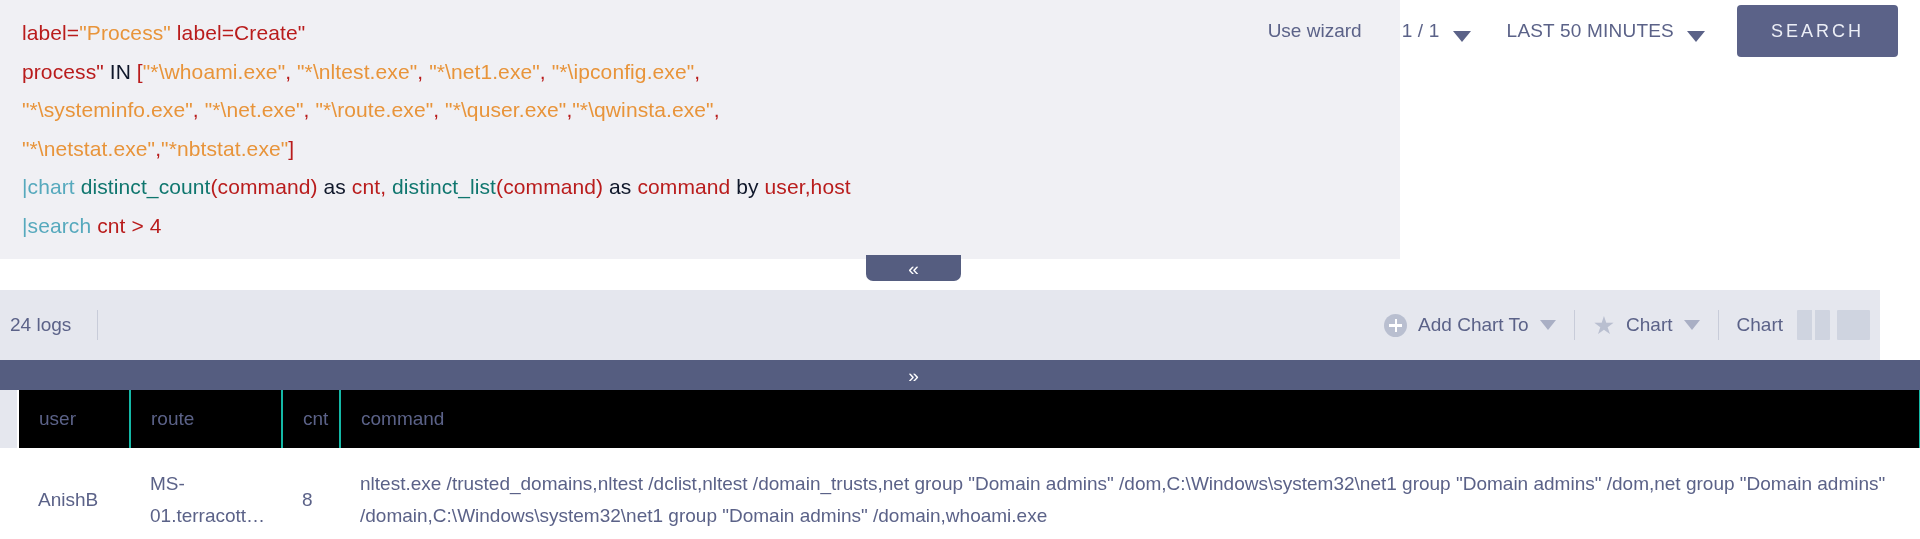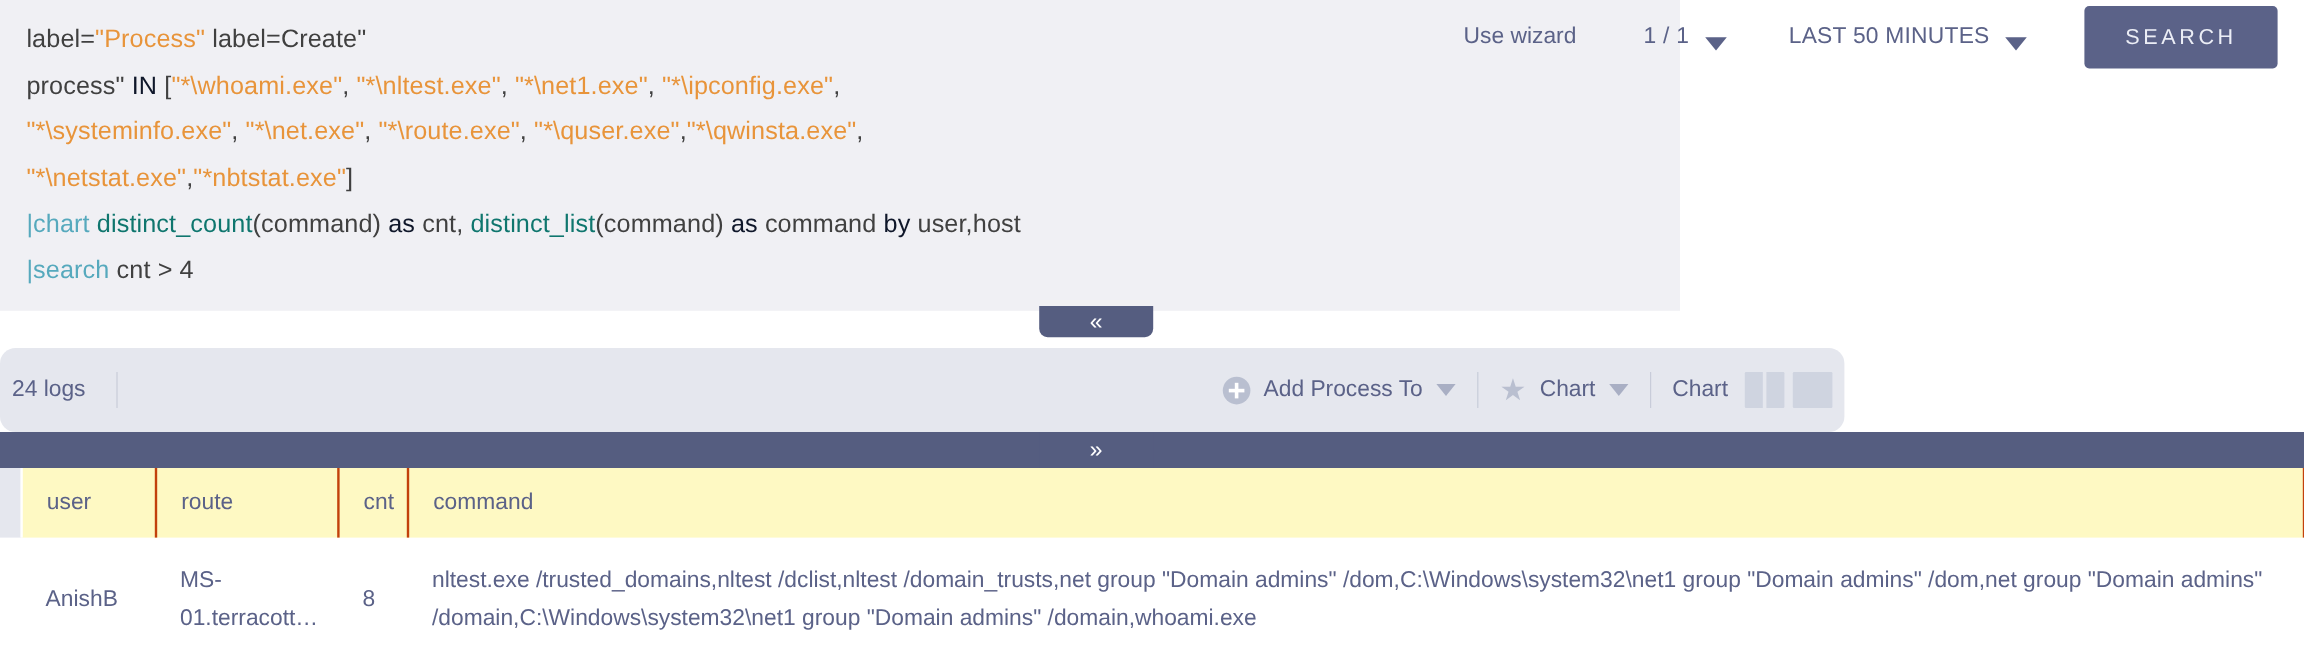--- a/index.html
+++ b/index.html
@@ -31,38 +31,38 @@
   .query-text {
     font-size: 21px;
     line-height: 38.5px;
     color: #5b6288;
     letter-spacing: 0.1px;
     white-space: pre-wrap;
     word-break: break-word;
   }
   .tok-str   { color: #e8943a; }
   .tok-kw    { color: #0f172a; }
-  .tok-plain { color: #404040; }
+  .tok-plain { color: #b91c1c; }
   .tok-fn    { color: #0f766e; }
   .tok-pipe  { color: #56a9bd; }
 
   
   .topbar-controls {
     position: absolute;
     top: 0;
     left: 1400px;
     right: 0;
     height: 62px;
     display: flex;
     align-items: center;
     justify-content: flex-end;
     padding-right: 22px;
     box-sizing: border-box;
     background: #ffffff;
-    gap: 16px;
+    gap: 0;
   }
   .use-wizard {
     font-size: 19px;
     color: #5b6288;
     padding: 0 22px 0 0;
     background: transparent;
     cursor: pointer;
     white-space: nowrap;
   }
   .ctl-group {
@@ -127,27 +127,26 @@
     font-size: 19px;
     line-height: 1;
     font-family: "Liberation Sans", sans-serif;
   }
 
   
   .results-toolbar {
     position: absolute;
     left: 0;
     top: 290px;
-    width: 1537px;
+    width: 1880px;
     height: 70px;
     background: #e5e7ee;
     display: flex;
     align-items: center;
     box-sizing: border-box;
-    border-radius: 13px;
   }
   .logs-count {
     font-size: 19px;
     color: #5b6288;
     padding-left: 10px;
     padding-right: 26px;
   }
   .vsep {
     width: 1px;
     height: 30px;
@@ -235,27 +234,27 @@
     bottom: 0;
     background: #ffffff;
     overflow: hidden;
   }
   table.results {
     border-collapse: collapse;
     width: 1920px;
     table-layout: fixed;
   }
   table.results thead th {
-    background: #fef9c3;
+    background: #000000;
     color: #5b6288;
     font-size: 19px;
     font-weight: normal;
     text-align: left;
     padding: 18px 0 18px 20px;
-    border-right: 2px solid #c2410c;
+    border-right: 2px solid #14b8a6;
     box-sizing: border-box;
   }
   table.results thead th.spacer-col {
     background: #e5e7ee;
     border-right: 2px solid #ffffff;
   }
   table.results tbody td {
     color: #5b6288;
     font-size: 19px;
     padding: 20px 16px 20px 20px;
@@ -298,21 +297,21 @@
     <span class="chev">«</span>
   </div>
 
   <div class="results-toolbar">
     <span class="logs-count">24 logs</span>
     <span class="vsep"></span>
     <span class="toolbar-spacer"></span>
 
     <span class="tb-item">
       <span class="icon-plus"></span>
-      <span class="tb-label">Add Process To</span>
+      <span class="tb-label">Add Chart To</span>
       <span class="caret-sm"></span>
     </span>
 
     <span class="vsep"></span>
 
     <span class="tb-item">
       <span class="icon-star">★</span>
       <span class="tb-label">Chart</span>
       <span class="caret-sm"></span>
     </span>

